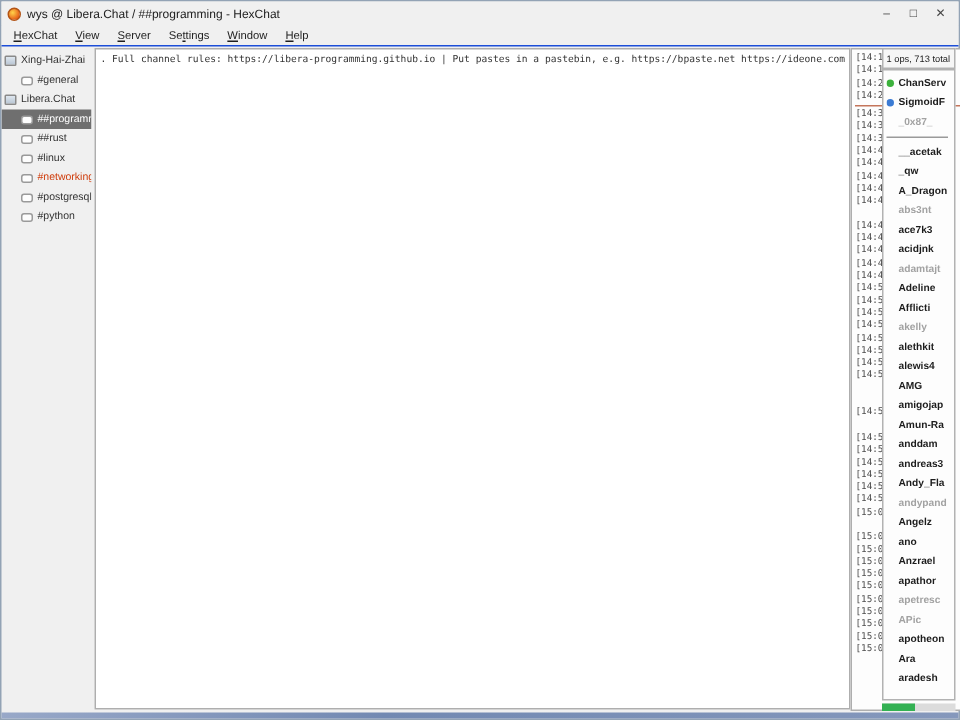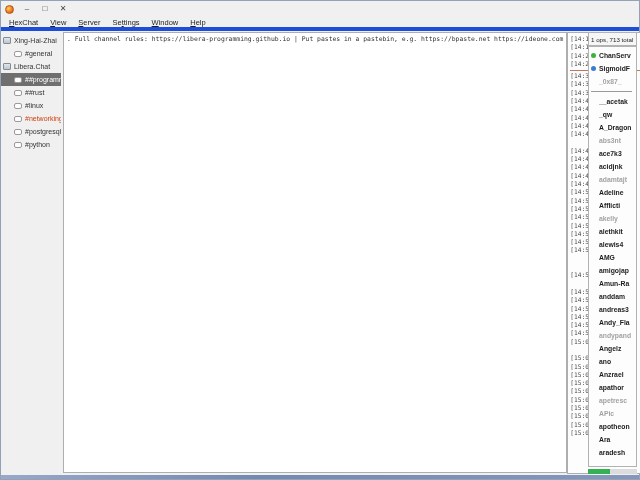--- a/index.html
+++ b/index.html
@@ -5,21 +5,21 @@
   *{box-sizing:border-box;margin:0;padding:0}
   html,body{width:640px;height:480px;overflow:hidden;background:#cfd6e0;font-family:"Liberation Sans",sans-serif}
   .win{width:640px;height:480px;background:#f0f0f0;border:1px solid #93a3b5;display:flex;flex-direction:column}
   
   .titlebar{flex:0 0 16px;display:flex;align-items:center;padding:0 3px;background:#f0f0f0}
   .app-icon{width:9px;height:9px;border-radius:50%;background:radial-gradient(circle at 35% 35%,#ffd24a,#e8641b 70%);border:1px solid #b35416;margin:0 4px 0 1px;flex:0 0 9px}
   .title{font-size:8px;color:#222;flex:1;white-space:nowrap;overflow:hidden}
   .ctrls{display:flex}
   .ctrl{width:18px;text-align:center;font-size:8px;color:#444;line-height:14px;cursor:default}
   
-  .menubar{flex:0 0 14px;display:flex;align-items:center;padding-left:2px;background:#f0f0f0;border-bottom:4px solid #1d4ed8}
+  .menubar{flex:0 0 14px;display:flex;align-items:center;padding-left:2px;background:#f0f0f0;border-bottom:1px solid #1d4ed8}
   .mitem{font-size:7.5px;color:#1e1e1e;padding:0 6px;white-space:nowrap}
   
   .body{flex:1;display:flex;min-height:0}
   .sidebar{flex:0 0 60px;padding-top:3px;overflow:hidden}
   .trow{height:13px;display:flex;align-items:center;font-size:7px;color:#333;white-space:nowrap;overflow:hidden}
   .trow.net{padding-left:2px}
   .trow.chan{padding-left:13px}
   .neticon{width:8px;height:7px;border:1px solid #8a8a8a;border-radius:1px;background:#fff linear-gradient(#dfe7ef,#b9c6d4);margin-right:3px;flex:0 0 8px}
   .chanicon{width:8px;height:6px;border:1px solid #9a9a9a;border-radius:2px;background:#fdfdfd;margin-right:3px;flex:0 0 8px}
   .trow.sel{background:#6f6f6f;color:#fff}
@@ -58,20 +58,21 @@
   
   .taskbar{flex:0 0 4px;background:linear-gradient(90deg,#98a8c8,#7289b2 40%,#8598bc)}
 </style>
 </head>
 <body>
 
 <div class="win">
 
   <div class="titlebar">
     <span class="app-icon"></span>
+    <span class="title">wys @ Libera.Chat / ##programming - HexChat</span>
     <span class="ctrls">
       <span class="ctrl">–</span>
       <span class="ctrl">□</span>
       <span class="ctrl">✕</span>
     </span>
   </div>
 
   <div class="menubar" id="menubar">
       <span class="mitem"><u>H</u>exChat</span>
       <span class="mitem"><u>V</u>iew</span>

